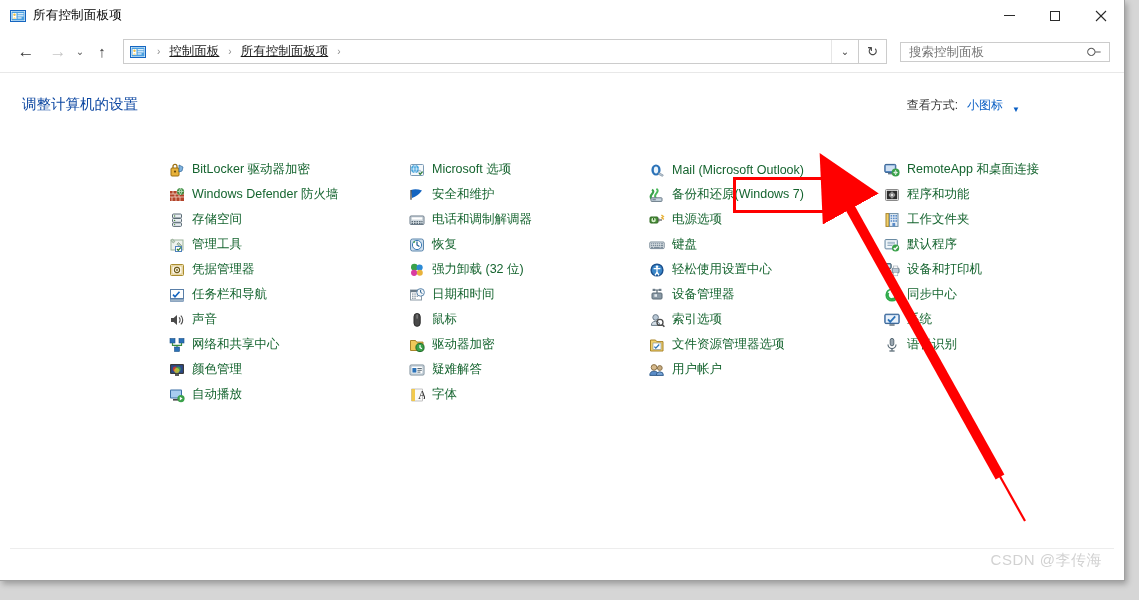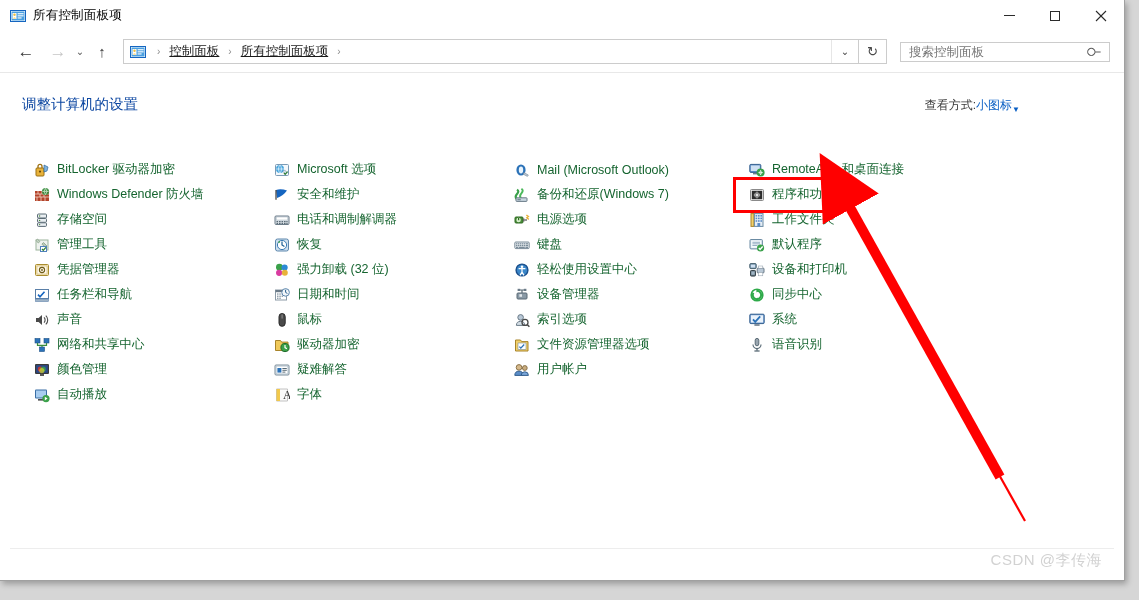--- a/index.html
+++ b/index.html
@@ -126,29 +126,30 @@
     background: #ffffff;
     border-top: 1px solid #e8e8e8;
   }
   #heading {
     position: absolute; left: 22px; top: 22px;
     font-size: 14.5px; color: #0d47a1;
   }
   #viewby {
     position: absolute; right: 104px; top: 24px;
     font-size: 12px; color: #3a3a3a;
-    display: flex; align-items: flex-end; 
+    display: flex; align-items: flex-end; gap: 9px;
     white-space: nowrap;
   }
   #viewby .vb-val { color: #0a5fc4; }
   #viewby .vb-caret { color: #0a5fc4; font-size: 8px; }
 
   #grid {
-    position: absolute; left: 12px; top: 84px; right: 0;
+    position: absolute; left: 0; top: 84px; right: 0;
     display: flex;
+    justify-content: flex-end;
   }
   .col { flex: 0 0 auto; }
   .col.c1 { width: 240px; margin-left: 22px; }
   .col.c2 { width: 240px; }
   .col.c3 { width: 235px; }
   .col.c4 { width: 240px; }
 
   .cpitem {
     height: 25px;
     display: flex; align-items: center;

